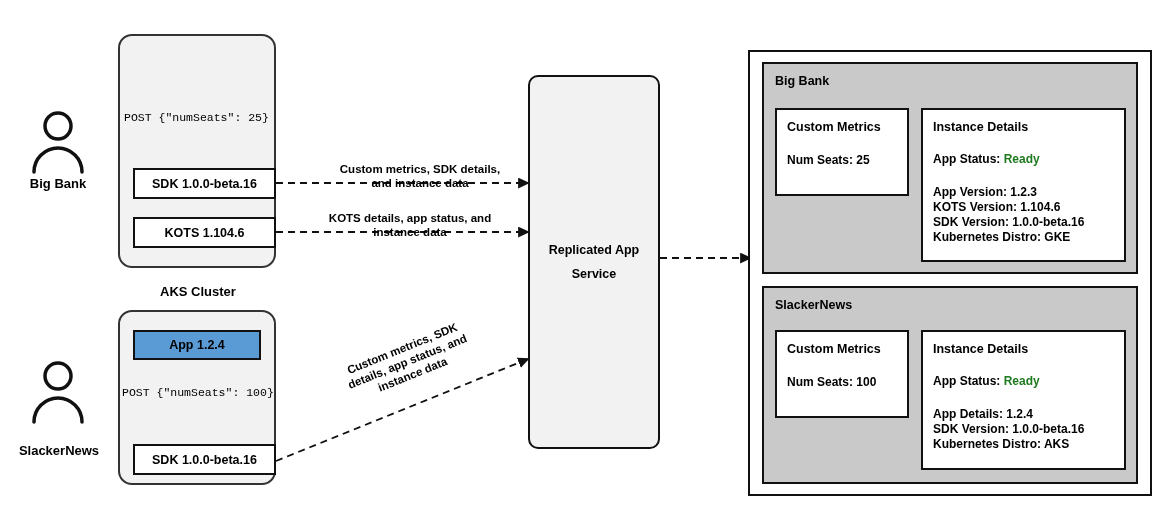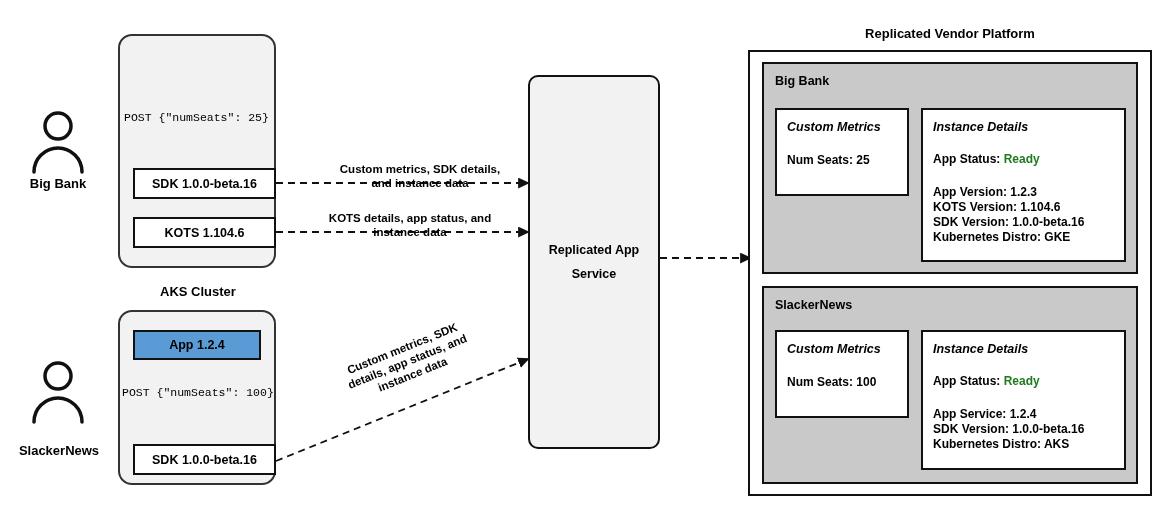--- a/index.html
+++ b/index.html
@@ -117,21 +117,20 @@
     box-sizing: border-box;
   }
   .panel {
     border: 2px solid #111;
     background: #ffffff;
     box-sizing: border-box;
   }
   .panel-head {
     font-size: 12.5px;
     font-weight: bold;
-    font-style: italic;
   }
 </style>
 </head>
 <body>
 
 <div id="stage">
 
   <svg class="layer" viewBox="0 0 1166 516">
     <defs>
       <marker id="arrowhead" markerWidth="7" markerHeight="7" refX="5.5" refY="3" orient="auto">
@@ -188,21 +187,20 @@
   <div class="abs persona-label" style="left:0px; top:443px; width:118px;">SlackerNews</div>
 
   <div class="abs edge-label" style="left:336px; top:162px; width:168px;">Custom metrics, SDK details, and instance data</div>
 
   <div class="abs edge-label" style="left:314px; top:211px; width:192px;">KOTS details, app status, and instance data</div>
 
   <div class="abs edge-label" style="left:330px; top:370px; width:150px; transform:rotate(-22deg); transform-origin:left top;">Custom metrics, SDK details, app status, and instance data</div>
 
   <div class="abs service" style="left:528px; top:75px; width:132px; height:374px; padding:0 10px;">Replicated App Service</div>
 
-  <div class="abs title" style="left:750px; top:26px; width:400px;">Replicated Vendor Platform</div>
 
   <div class="abs platform" style="left:748px; top:50px; width:404px; height:446px;"></div>
 
   <div class="abs tenant" style="left:762px; top:62px; width:376px; height:212px;"></div>
 
   <div class="abs box-label" style="left:775px; top:74px; width:200px;">Big Bank</div>
 
   <div class="abs panel" style="left:775px; top:108px; width:134px; height:88px;"></div>
   <div class="abs panel-head" style="left:787px; top:120px; width:120px;">Custom Metrics</div>
   <div class="abs detail-line" style="left:787px; top:153px; width:120px;">Num Seats: 25</div>
@@ -228,18 +226,18 @@
   <div class="abs panel-head" style="left:787px; top:342px; width:120px;">Custom Metrics</div>
   <div class="abs detail-line" style="left:787px; top:375px; width:120px;">Num Seats: 100</div>
 
   <div class="abs panel" style="left:921px; top:330px; width:205px; height:140px;"></div>
   <div class="abs panel-head" style="left:933px; top:342px; width:190px;">Instance Details</div>
   <div class="abs detail-line" style="left:933px; top:374px; width:190px;">
     <span>App Status:</span>
     <span class="ready">Ready</span>
   </div>
   <div class="abs" style="left:933px; top:407px; width:190px;">
-    <div class="detail-line">App Service: 1.2.4</div>
+    <div class="detail-line">App Details: 1.2.4</div>
     <div class="detail-line">SDK Version: 1.0.0-beta.16</div>
     <div class="detail-line">Kubernetes Distro: AKS</div>
   </div>
 
 </div>
 
 </body></html>

